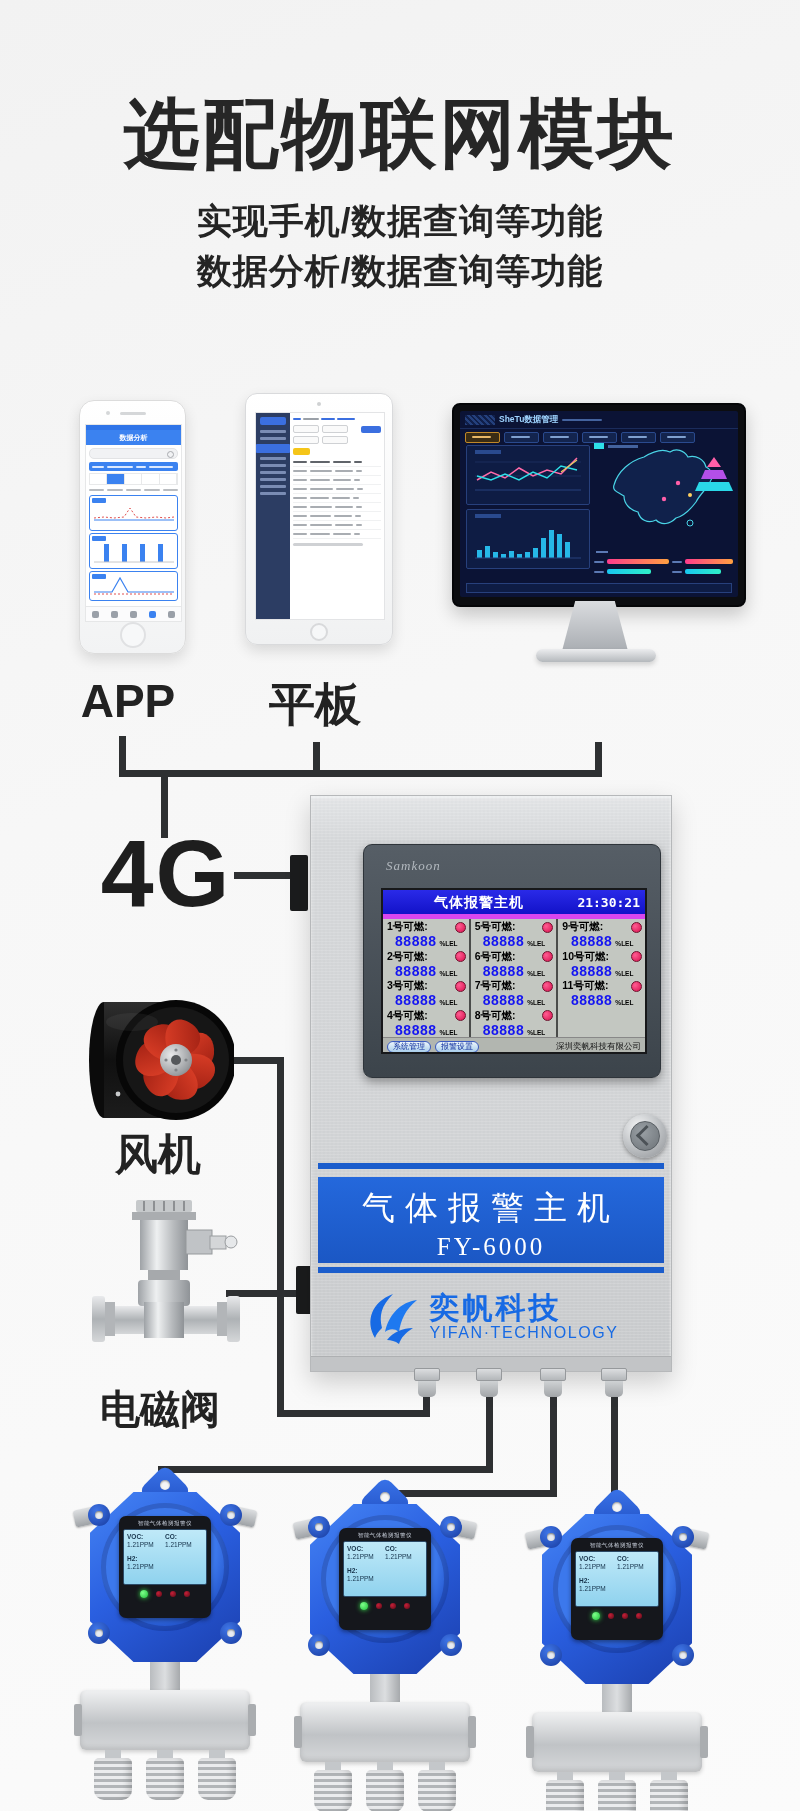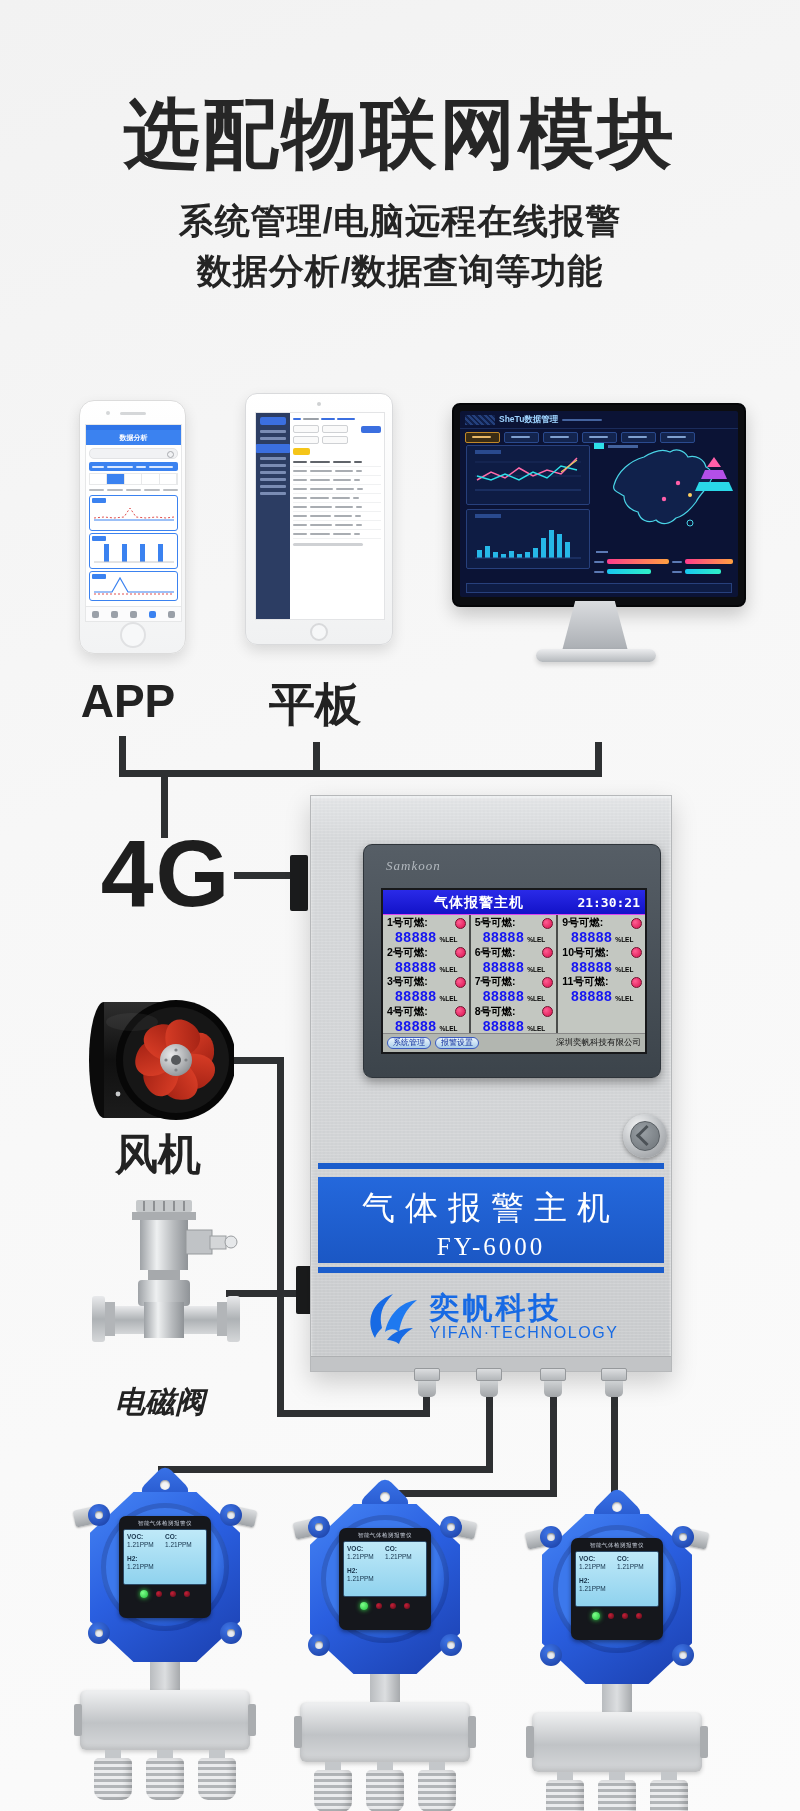--- a/index.html
+++ b/index.html
@@ -87,21 +87,21 @@
   .panel::before{content:"";position:absolute;inset:0;opacity:.5;
     background:repeating-linear-gradient(0deg,rgba(255,255,255,.25) 0 1px,transparent 1px 3px),repeating-linear-gradient(90deg,rgba(0,0,0,.02) 0 2px,transparent 2px 4px);}
   .hmi{position:absolute;left:52px;top:48px;width:296px;height:232px;background:linear-gradient(180deg,#565e66,#3c444b);
     border-radius:9px;border:1px solid #2e343a;box-shadow:0 4px 10px rgba(0,0,0,.35);}
   .hmi-brand{position:absolute;left:22px;top:13px;font-family:"Liberation Serif",serif;font-style:italic;
     font-size:13px;color:#b3b9bf;letter-spacing:1px;}
   .hscreen{position:absolute;left:17px;top:43px;width:262px;height:162px;background:#c3c7c1;border:2px solid #17181a;overflow:hidden;}
   .hhead{position:relative;height:24px;background:linear-gradient(180deg,#2a2ae8,#1212c8);color:#fff;}
   .hhead .t{position:absolute;left:0;right:70px;top:4px;text-align:center;font-size:14px;font-weight:700;letter-spacing:1px;}
   .hhead .clock{position:absolute;right:5px;top:5px;font-size:13px;font-weight:700;font-family:"DejaVu Sans Mono",monospace;}
-  .hgrid{display:flex;height:118px;border-top:1px solid #d946ef;}
+  .hgrid{display:flex;height:118px;border-top:5px solid #d946ef;}
   .hcol{width:87px;border-right:2px solid #4a4c4a;display:flex;flex-direction:column;}
   .hcol:last-child{border-right:none;width:88px;}
   .hcell{height:29.5px;padding:1px 3px 0 4px;box-sizing:border-box;}
   .hrow1{display:flex;align-items:center;}
   .hname{font-size:10.5px;font-weight:700;color:#000;white-space:nowrap;letter-spacing:0;}
   .hdot{margin-left:auto;width:9px;height:9px;border-radius:50%;border:1px solid #70102c;
     background:radial-gradient(circle at 35% 35%,#ff5d92,#d8104e);}
   .hrow2{display:flex;align-items:baseline;justify-content:center;gap:3px;margin-top:-1px;}
   .hval{font-size:14px;font-weight:800;color:#1414f2;letter-spacing:.5px;}
   .hunit{font-size:6.5px;font-weight:700;color:#000;}
@@ -124,21 +124,21 @@
   .logo-text .en{font-size:16px;font-weight:400;color:#176ae4;letter-spacing:1.6px;}
   .panel-lip{position:absolute;left:0;right:0;bottom:0;height:14px;background:#c2c4c6;border-top:1px solid #aeb0b2;}
   .gland{position:absolute;width:26px;height:30px;}
   .gland .a{position:absolute;left:0;top:0;width:26px;height:13px;background:linear-gradient(180deg,#dcdee0,#b4b7ba);border:1px solid #96999c;border-radius:2px;box-sizing:border-box;}
   .gland .b{position:absolute;left:4px;top:13px;width:18px;height:16px;background:linear-gradient(180deg,#cfd2d4,#a2a5a8);border-radius:0 0 5px 5px;}
   
   .fan{left:84px;top:996px;width:150px;height:132px;}
   .fan-label{left:100px;top:1126px;width:116px;text-align:center;font-size:43px;font-weight:600;}
   
   .valve{left:92px;top:1200px;width:148px;height:150px;}
-  .valve-label{left:80px;top:1382px;width:160px;text-align:center;font-size:30px;font-weight:600;font-style:italic;}
+  .valve-label{left:80px;top:1382px;width:160px;text-align:center;font-size:40px;font-weight:600;}
   
   .detector{position:absolute;width:170px;height:322px;}
   .det-ear{position:absolute;left:66px;top:2px;width:38px;height:38px;transform:rotate(45deg);border-radius:9px;
     background:linear-gradient(135deg,#3a74ea,#1d49bc);}
   .det-ear-hole{position:absolute;left:80px;top:10px;width:10px;height:10px;border-radius:50%;background:#f4f5f6;z-index:2;box-shadow:inset 0 1px 2px rgba(0,0,0,.4);}
   .det-body{position:absolute;left:10px;top:22px;width:150px;height:170px;
     clip-path:polygon(29% 0,71% 0,100% 24%,100% 76%,71% 100%,29% 100%,0 76%,0 24%);
     background:linear-gradient(145deg,#4584f4 0%,#2a5fe0 45%,#1b3fae 100%);}
   .det-bolt{position:absolute;width:22px;height:22px;border-radius:50%;background:radial-gradient(circle at 38% 32%,#3f76e8,#173a9e);z-index:1;}
   .det-bolt::after{content:"";position:absolute;left:7px;top:7px;width:8px;height:8px;border-radius:50%;background:#e8ecf2;box-shadow:inset 0 1px 2px rgba(0,0,0,.5);}
@@ -163,21 +163,21 @@
   .det-head{position:absolute;width:38px;height:42px;border-radius:5px 5px 10px 10px;
     background:repeating-linear-gradient(180deg,#ebecee 0 3px,#b2b5b8 3px 6px);box-shadow:inset -4px 0 6px rgba(0,0,0,.15);}
   .det-head::before{content:"";position:absolute;left:11px;top:-8px;width:16px;height:8px;background:#c4c7ca;}
 </style>
 </head>
 <body>
 
 <div class="canvas">
 
   <div class="abs ctr main-title">选配物联网模块</div>
-  <div class="abs ctr sub-title" style="top:198px;">系统管理/电脑远程在线报警</div>
+  <div class="abs ctr sub-title" style="top:198px;">实现手机/数据查询等功能</div>
   <div class="abs ctr sub-title" style="top:248px;">数据分析/数据查询等功能</div>
 
   <div class="wire" style="left:119px;top:736px;width:7px;height:40px;"></div>
   <div class="wire" style="left:313px;top:742px;width:7px;height:34px;"></div>
   <div class="wire" style="left:595px;top:742px;width:7px;height:34px;"></div>
   <div class="wire" style="left:119px;top:770px;width:483px;height:7px;"></div>
   <div class="wire" style="left:161px;top:776px;width:7px;height:62px;"></div>
   <div class="wire" style="left:234px;top:872px;width:58px;height:7px;"></div>
   <div class="stub" style="left:290px;top:855px;width:18px;height:56px;"></div>
 

